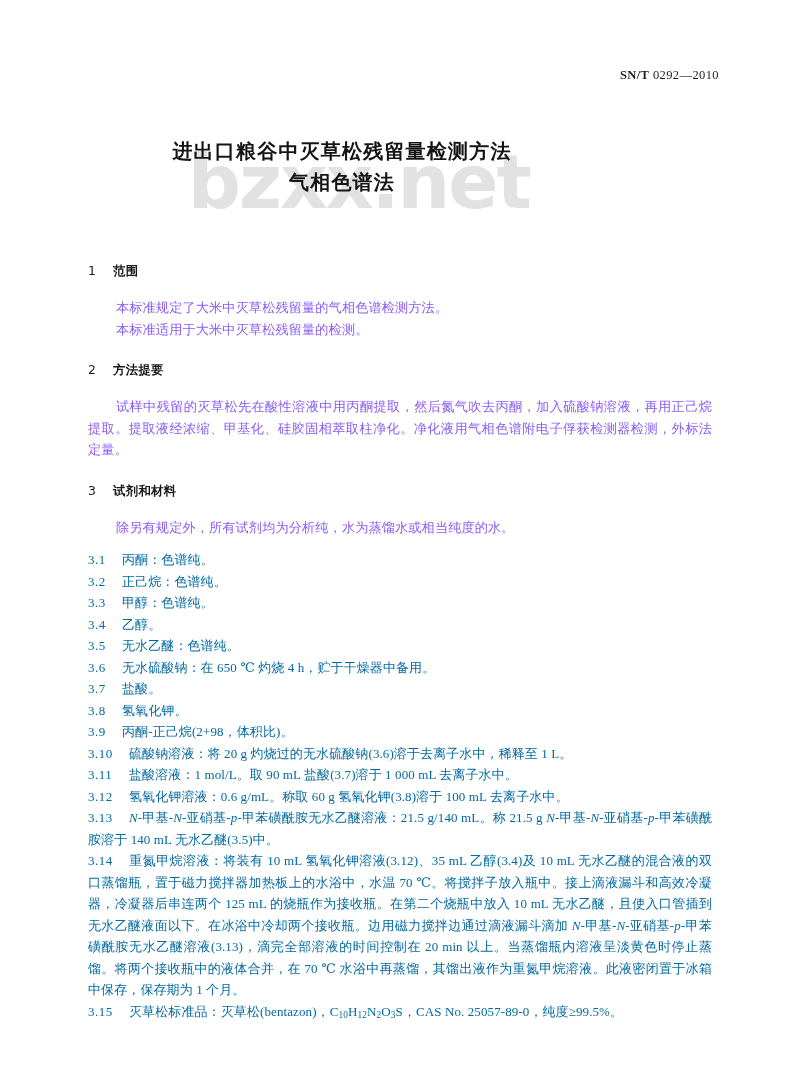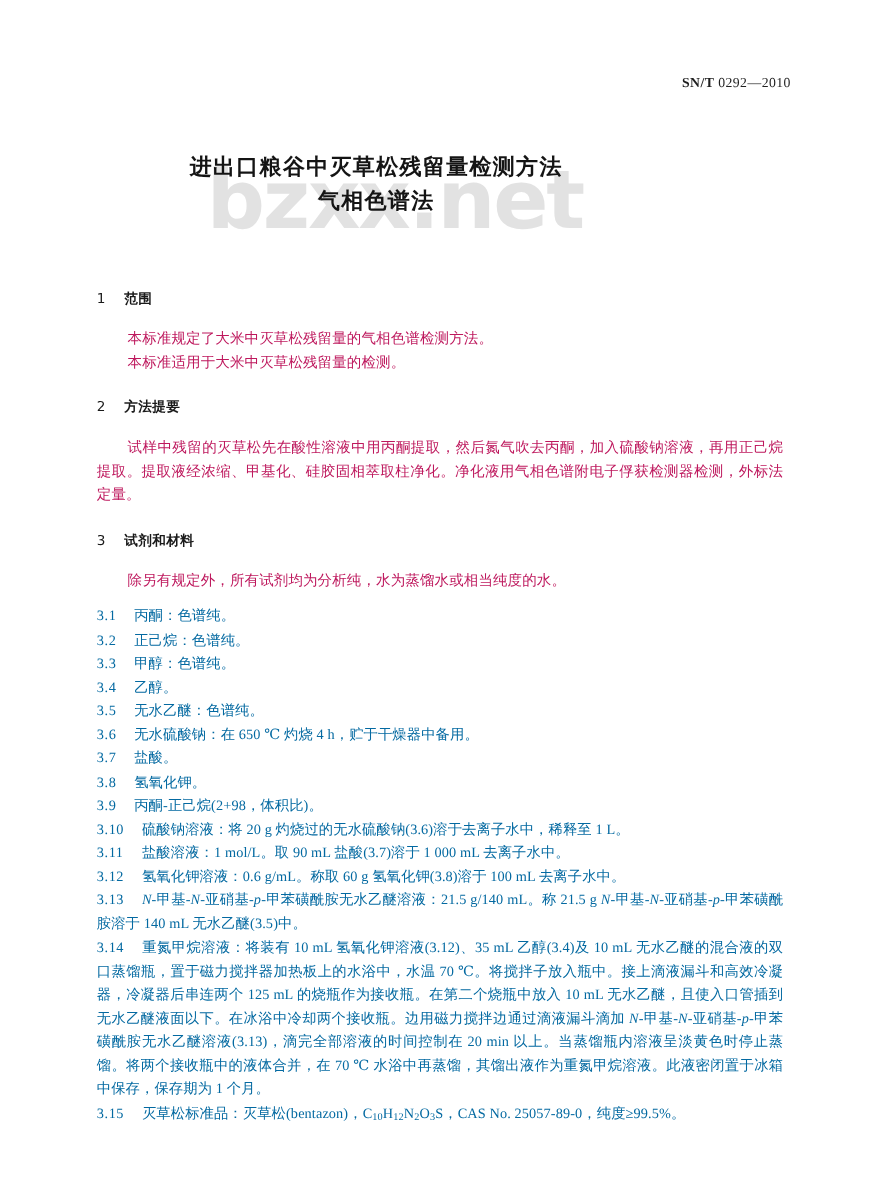--- a/index.html
+++ b/index.html
@@ -95,21 +95,21 @@
   h2.sec-head .num {
     display: inline-block;
     width: 25px;
     font-weight: normal;
   }
 
   p.para {
     margin: 0;
     font-size: 13.2px;
     line-height: 21.5px;
-    color: #be185d;
+    color: #8b5cf6;
     text-align: justify;
     letter-spacing: 0.1px;
   }
   p.para.indent { text-indent: 28px; }
 
   .gap-sm { height: 11px; }
   .gap-md { height: 17px; }
   .gap-lg { height: 21px; }
 
   

